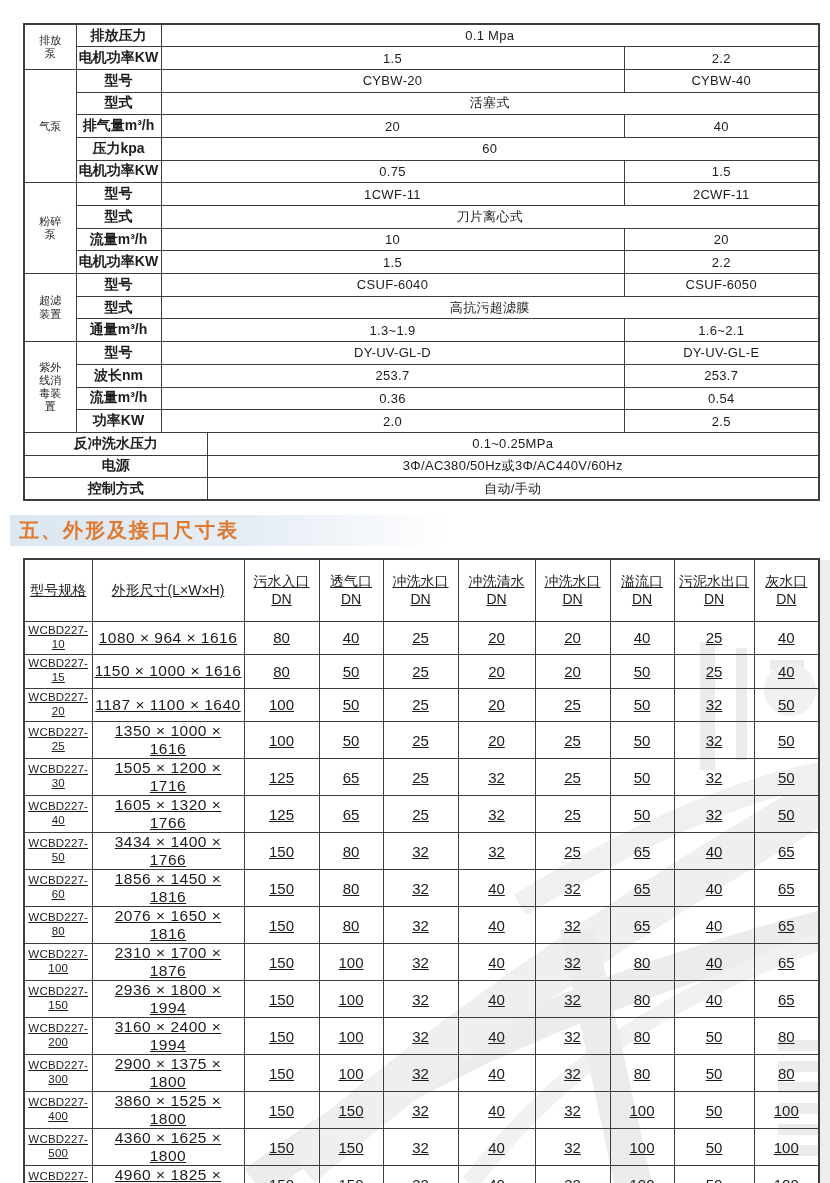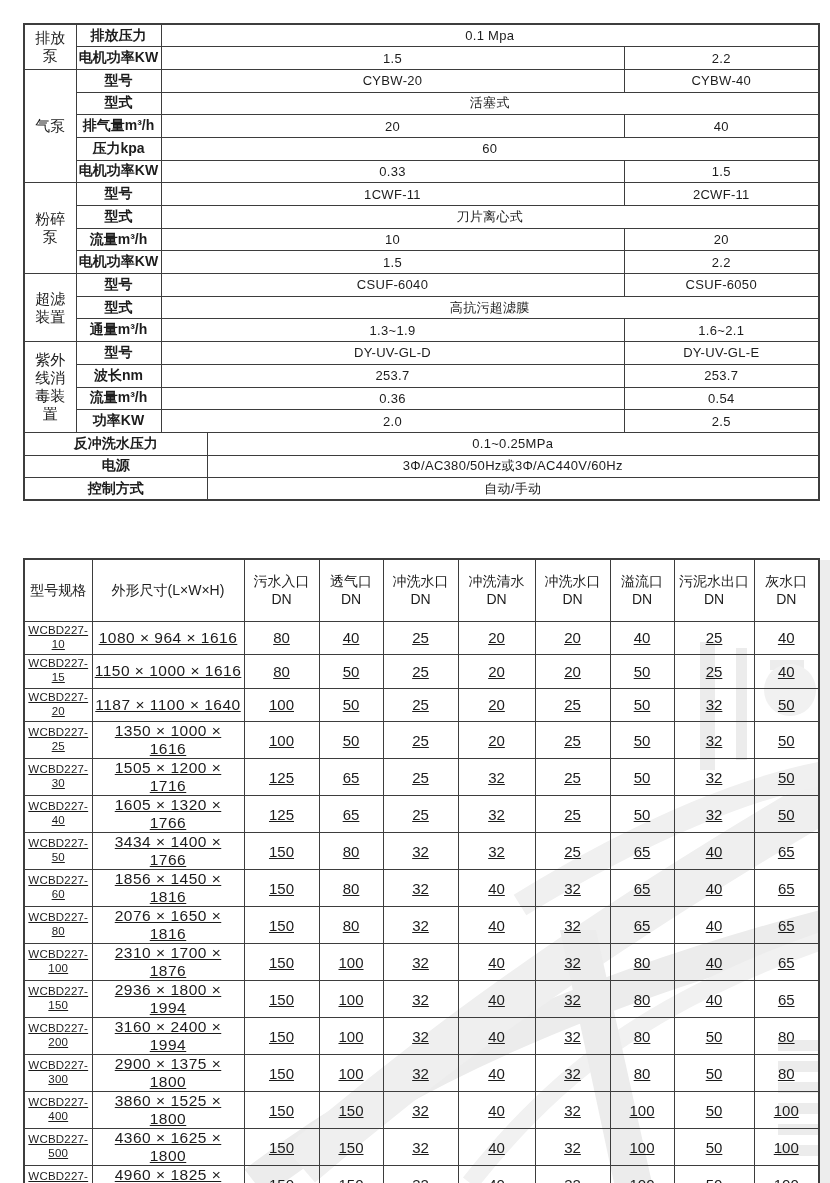--- a/index.html
+++ b/index.html
@@ -30,37 +30,37 @@
     text-align:center;
     vertical-align:middle;
     padding:0 2px;
     font-weight:normal;
     overflow:hidden;
   }
 
   
   #spec-table { left:23px; top:23px; width:795px; border:2px solid #3d3d3d; }
   #spec-table tr { height:22.7px; }
-  .group-cell   { font-size:15px; line-height:1.2; white-space:pre-line;margin-top:12px; }
+  .group-cell   { font-size:11px; line-height:1.2; white-space:pre-line;margin-top:12px; }
   .label-cell   { font-size:14px;font-weight:bold; }
   .value-cell   { font-size:13px; letter-spacing:0.3px; }
 
   
   .section-band {
     position:absolute; left:10px; top:515px; width:440px; height:31px;
     display:flex; align-items:center; z-index:1;
     background:linear-gradient(90deg,#dce7f1 0%,#e6edf5 55%,rgba(255,255,255,0) 100%);
   }
   .section-title {
     font-size:20px; font-weight:bold; letter-spacing:2px; padding-left:9px;
   }
 
   
   #dim-table { left:23px; top:558px; width:795px; border:2px solid #3d3d3d; }
-  #dim-table thead tr { height:62px; }
+  #dim-table thead tr { height:62px;text-decoration:underline; }
   #dim-table tbody tr { height:33.5px;text-decoration:underline; }
   #dim-table th { font-size:14px; line-height:1.3; white-space:pre-line; }
   .model-cell { font-size:11.5px; line-height:1.2; white-space:pre-line; letter-spacing:0.2px; }
   .dims-cell  { font-size:15.5px; letter-spacing:0.5px;margin-left:16px; }
   .num-cell   { font-size:15px; }
 </style>
 </head>
 <body>
 
 <div class="page">
@@ -123,21 +123,21 @@
           <td class="label-cell">排气量m³/h</td>
           <td class="value-cell" colspan="2">20</td>
           <td class="value-cell">40</td>
         </tr>
         <tr>
           <td class="label-cell">压力kpa</td>
           <td class="value-cell" colspan="3">60</td>
         </tr>
         <tr>
           <td class="label-cell">电机功率KW</td>
-          <td class="value-cell" colspan="2">0.33</td>
+          <td class="value-cell" colspan="2">0.75</td>
           <td class="value-cell">1.5</td>
         </tr>
         <tr>
           <td class="group-cell" rowspan="4">粉碎
 泵</td>
           <td class="label-cell">型号</td>
           <td class="value-cell" colspan="2">1CWF-11</td>
           <td class="value-cell">2CWF-11</td>
         </tr>
         <tr>
@@ -202,20 +202,23 @@
           <td class="label-cell" colspan="3">电源</td>
           <td class="value-cell" colspan="2">3Φ/AC380/50Hz或3Φ/AC440V/60Hz</td>
         </tr>
         <tr>
           <td class="label-cell" colspan="3">控制方式</td>
           <td class="value-cell" colspan="2">自动/手动</td>
         </tr>
       </tbody>
   </table>
 
+  <div class="section-band">
+    <span class="section-title" style="color: rgb(224, 121, 46);">五、外形及接口尺寸表</span>
+  </div>
 
   <table id="dim-table">
     <colgroup>
       <col style="width:68px">
         <col style="width:152px">
       <col style="width:75px">
         <col style="width:64px">
         <col style="width:75px">
       <col style="width:77px">
         <col style="width:75px">

